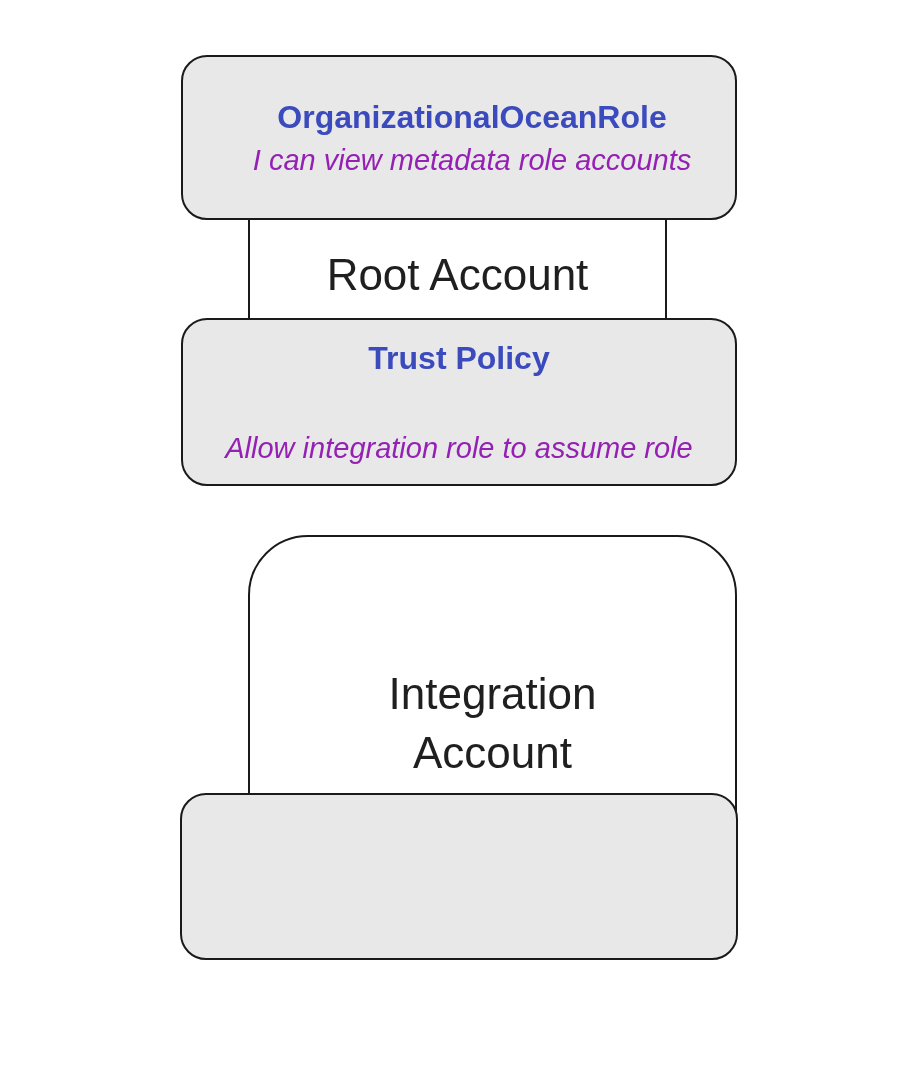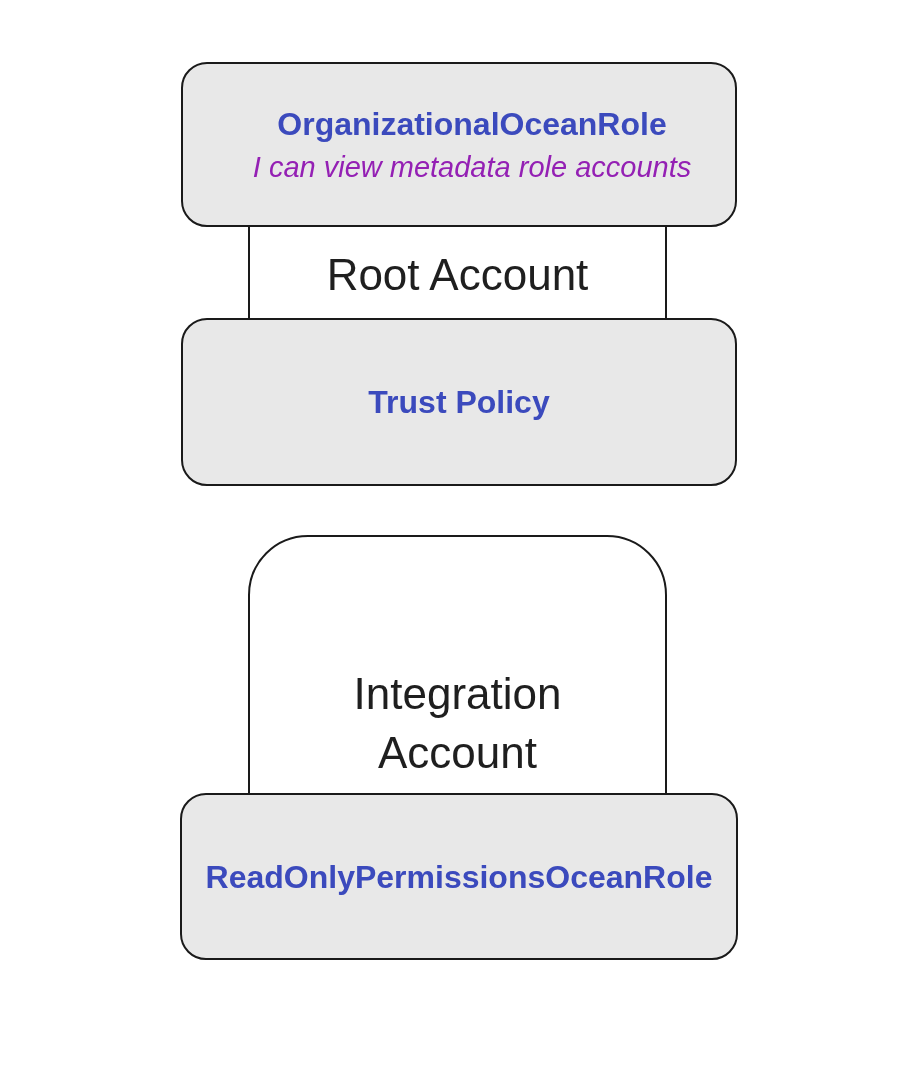--- a/index.html
+++ b/index.html
@@ -30,21 +30,21 @@
   }
   #container-root-account {
     left: 248px;
     top: 137px;
     width: 419px;
     height: 263px;
   }
   #container-integration-account {
     left: 248px;
     top: 535px;
-    width: 419px;
+    width: 489px;
     height: 363px;
   }
   .account-label {
     font-size: 44px;
     line-height: 59px;
     color: #1f1f1f;
     text-align: center;
     white-space: pre-line;
     z-index: 2;
     margin-top: 12px;
@@ -59,21 +59,21 @@
     box-sizing: border-box;
     z-index: 3;
     display: flex;
     flex-direction: column;
     align-items: center;
     justify-content: center;
     text-align: center;
   }
   #node-organizational-ocean-role {
     left: 181px;
-    top: 62px;
+    top: 55px;
     width: 556px;
     height: 165px;
     padding-left: 26px;
   }
   #node-trust-policy {
     left: 181px;
     top: 318px;
     width: 556px;
     height: 168px;
     gap: 47px;
@@ -113,19 +113,19 @@
 Account</div>
   </div>
 
   <div class="node" id="node-organizational-ocean-role">
     <div class="node-title">OrganizationalOceanRole</div>
     <div class="node-desc">I can view metadata role accounts</div>
   </div>
 
   <div class="node" id="node-trust-policy">
     <div class="node-title">Trust Policy</div>
+    <div class="node-desc">Allow integration role to assume role</div>
   </div>
 
   <div class="node" id="node-readonly-permissions-ocean-role">
-    <div class="node-title">ReadOnlyPermissionsOceanRole</div>
   </div>
 
 </div>
 
 </body></html>

